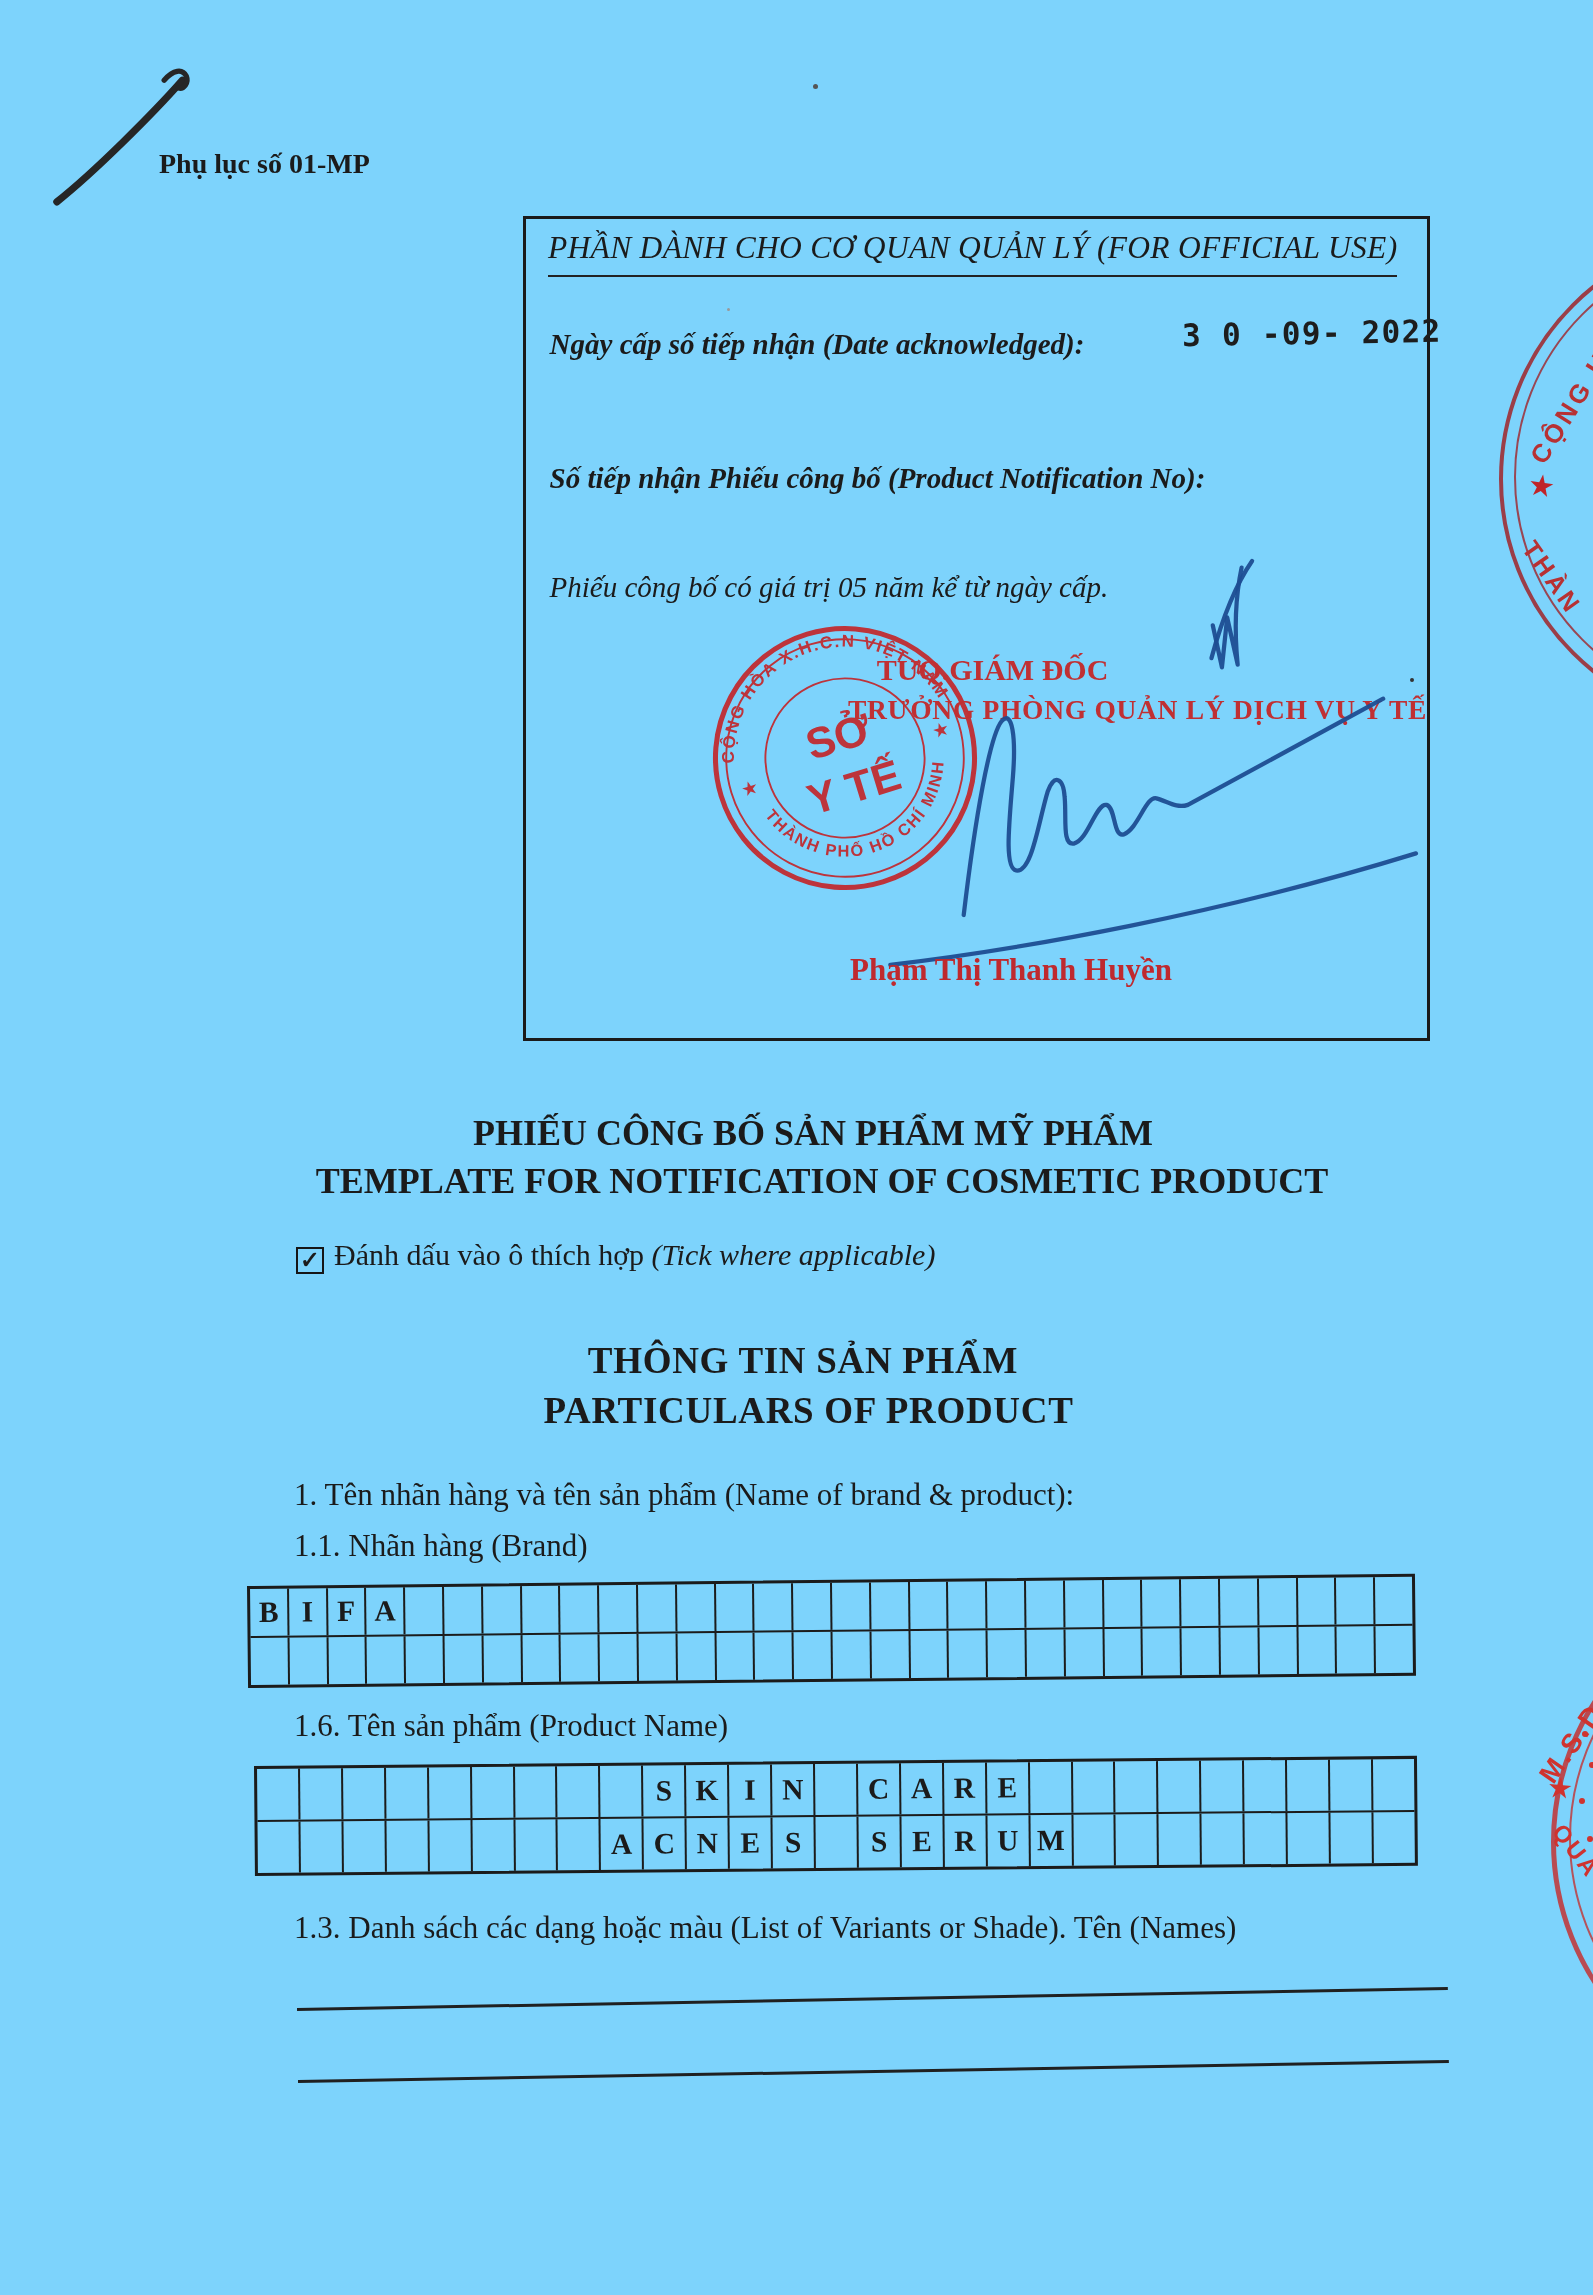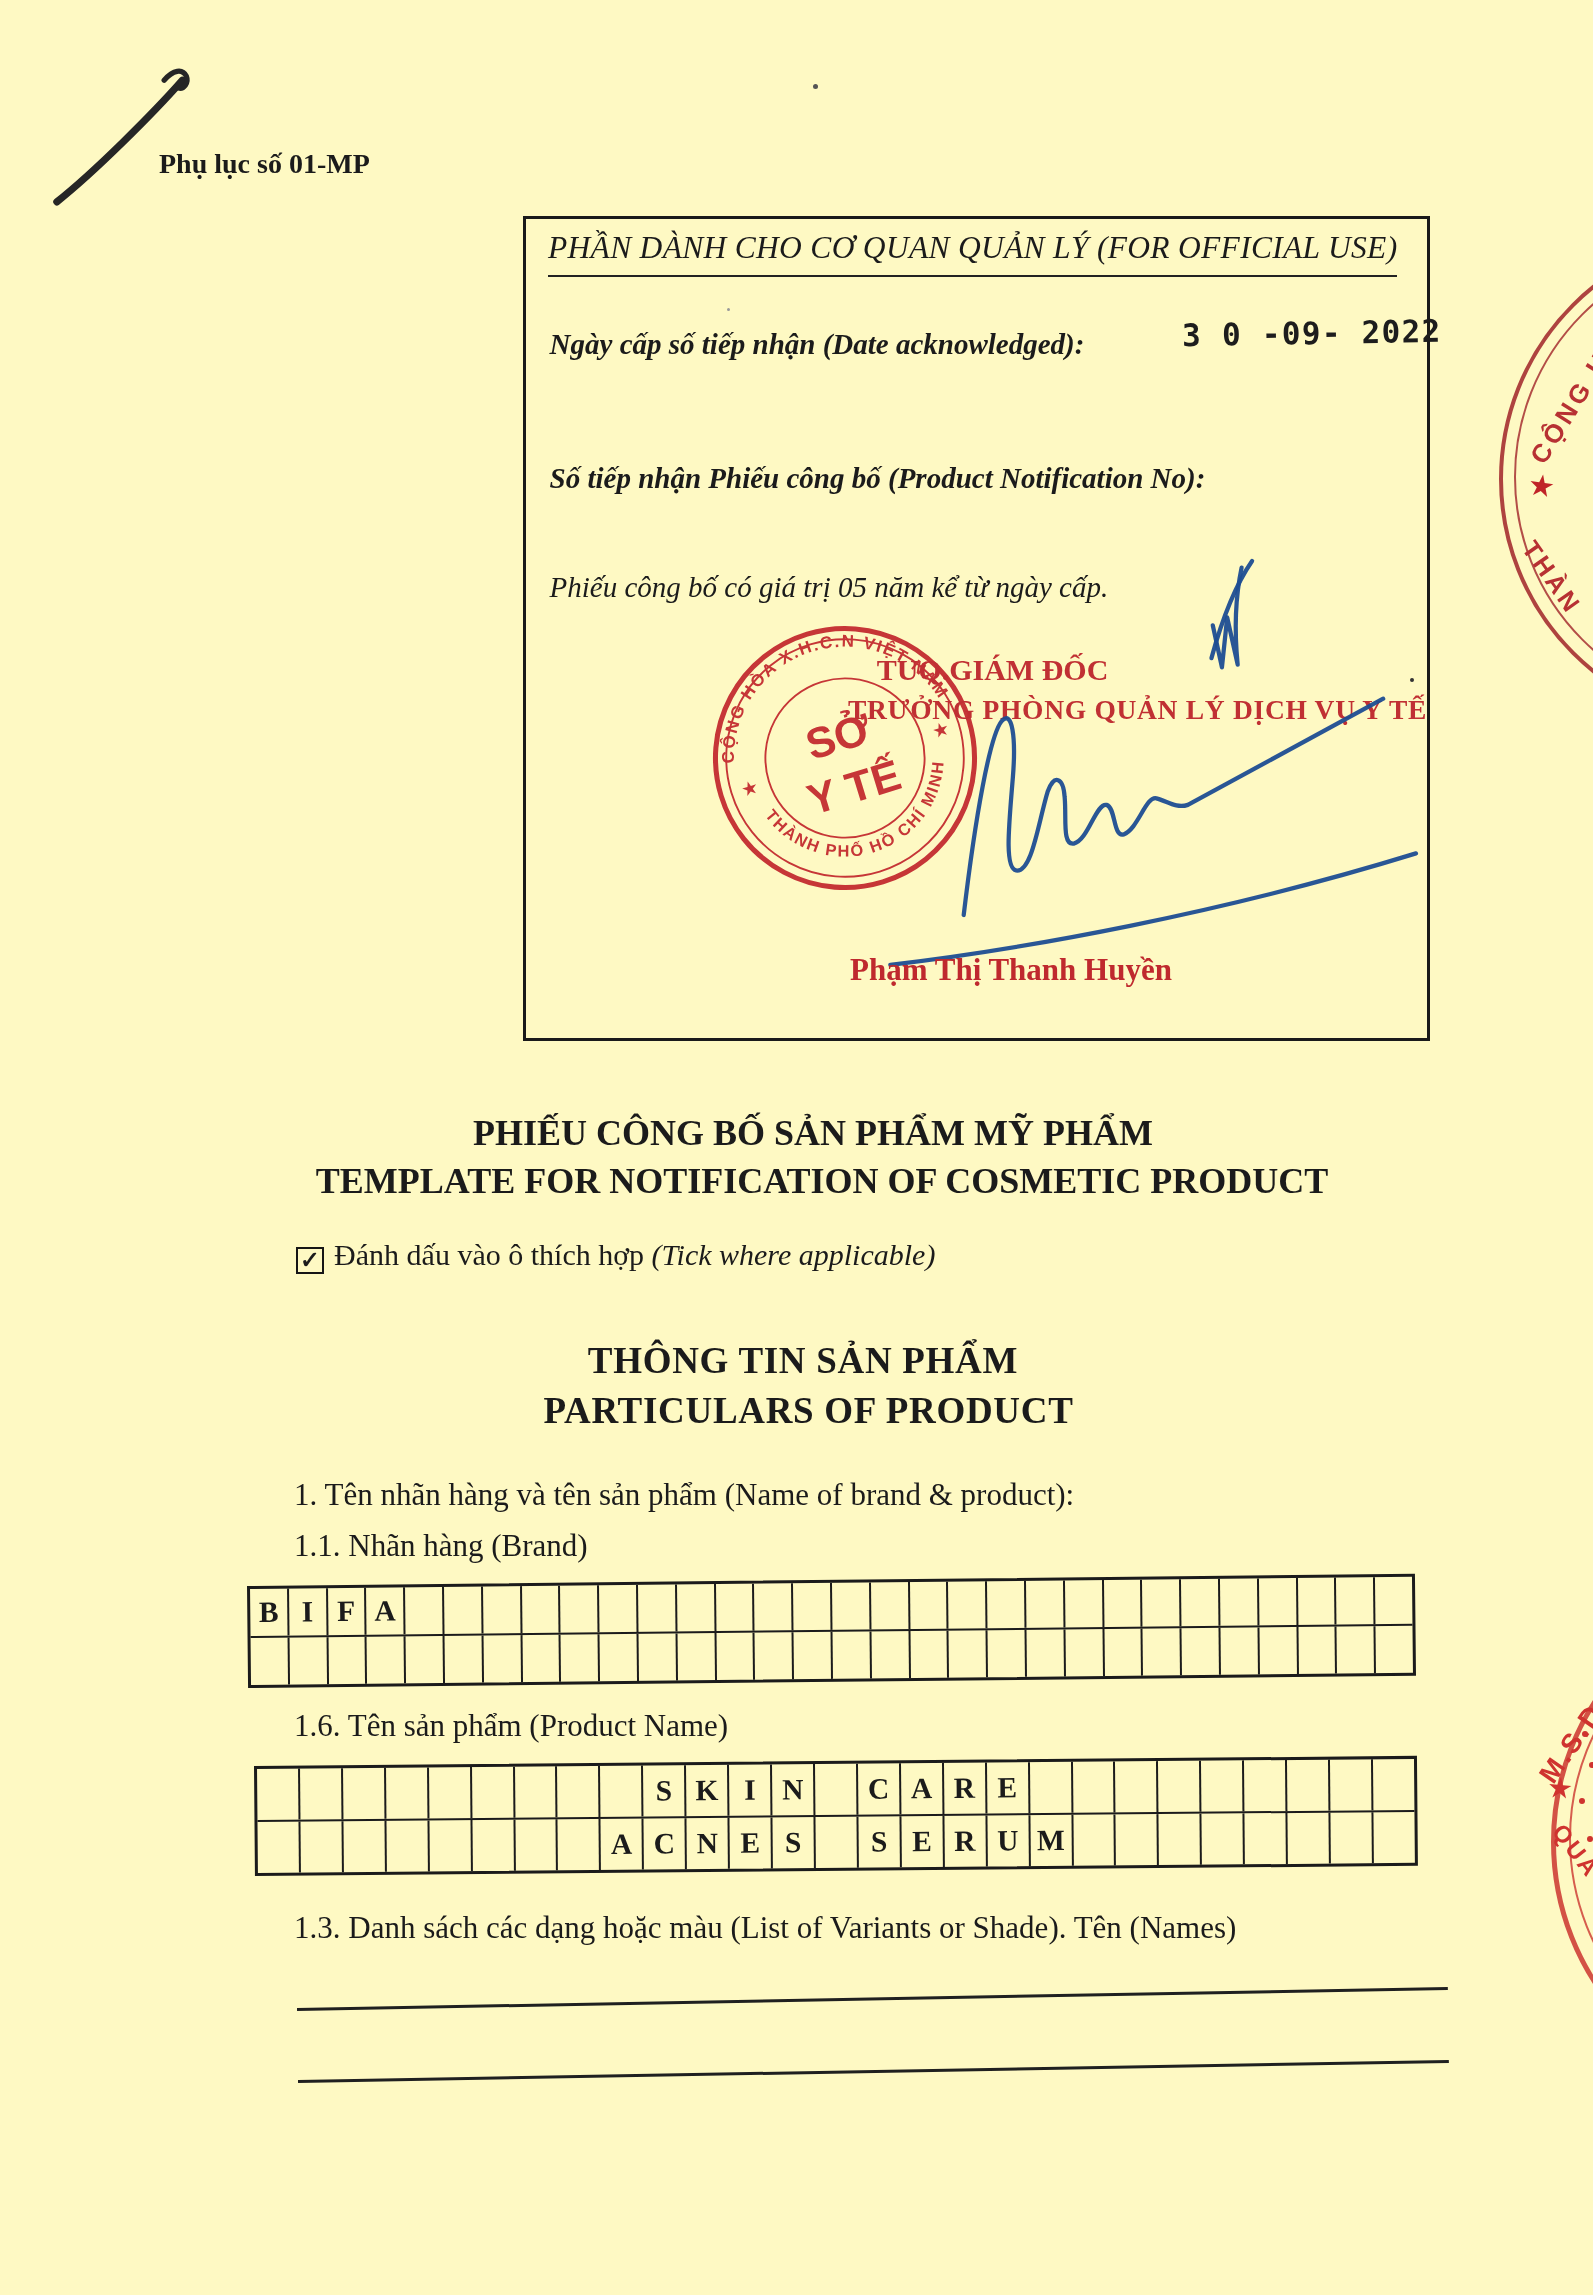--- a/index.html
+++ b/index.html
@@ -1,16 +1,16 @@
 <!DOCTYPE html>
 <html style="font-size:10.5px"><head>
 <meta charset="utf-8">
 <style>
   html,body{margin:0;padding:0;background:#e8e8e8;}
-  .page{position:relative;width:1593px;height:2295px;background:#fef9c3;overflow:hidden;
+  .page{position:relative;width:1593px;height:2295px;background:#7dd3fc;overflow:hidden;
         font-family:"Liberation Serif", serif;color:#1b1b1b;}
   .abs{position:absolute;}
   .nowrap{white-space:nowrap;}
 
   
   .pen-stroke{left:49px;top:59px;}
 
   .appendix{left:159px;top:148px;font-size:28px;font-weight:bold;}
 
   

